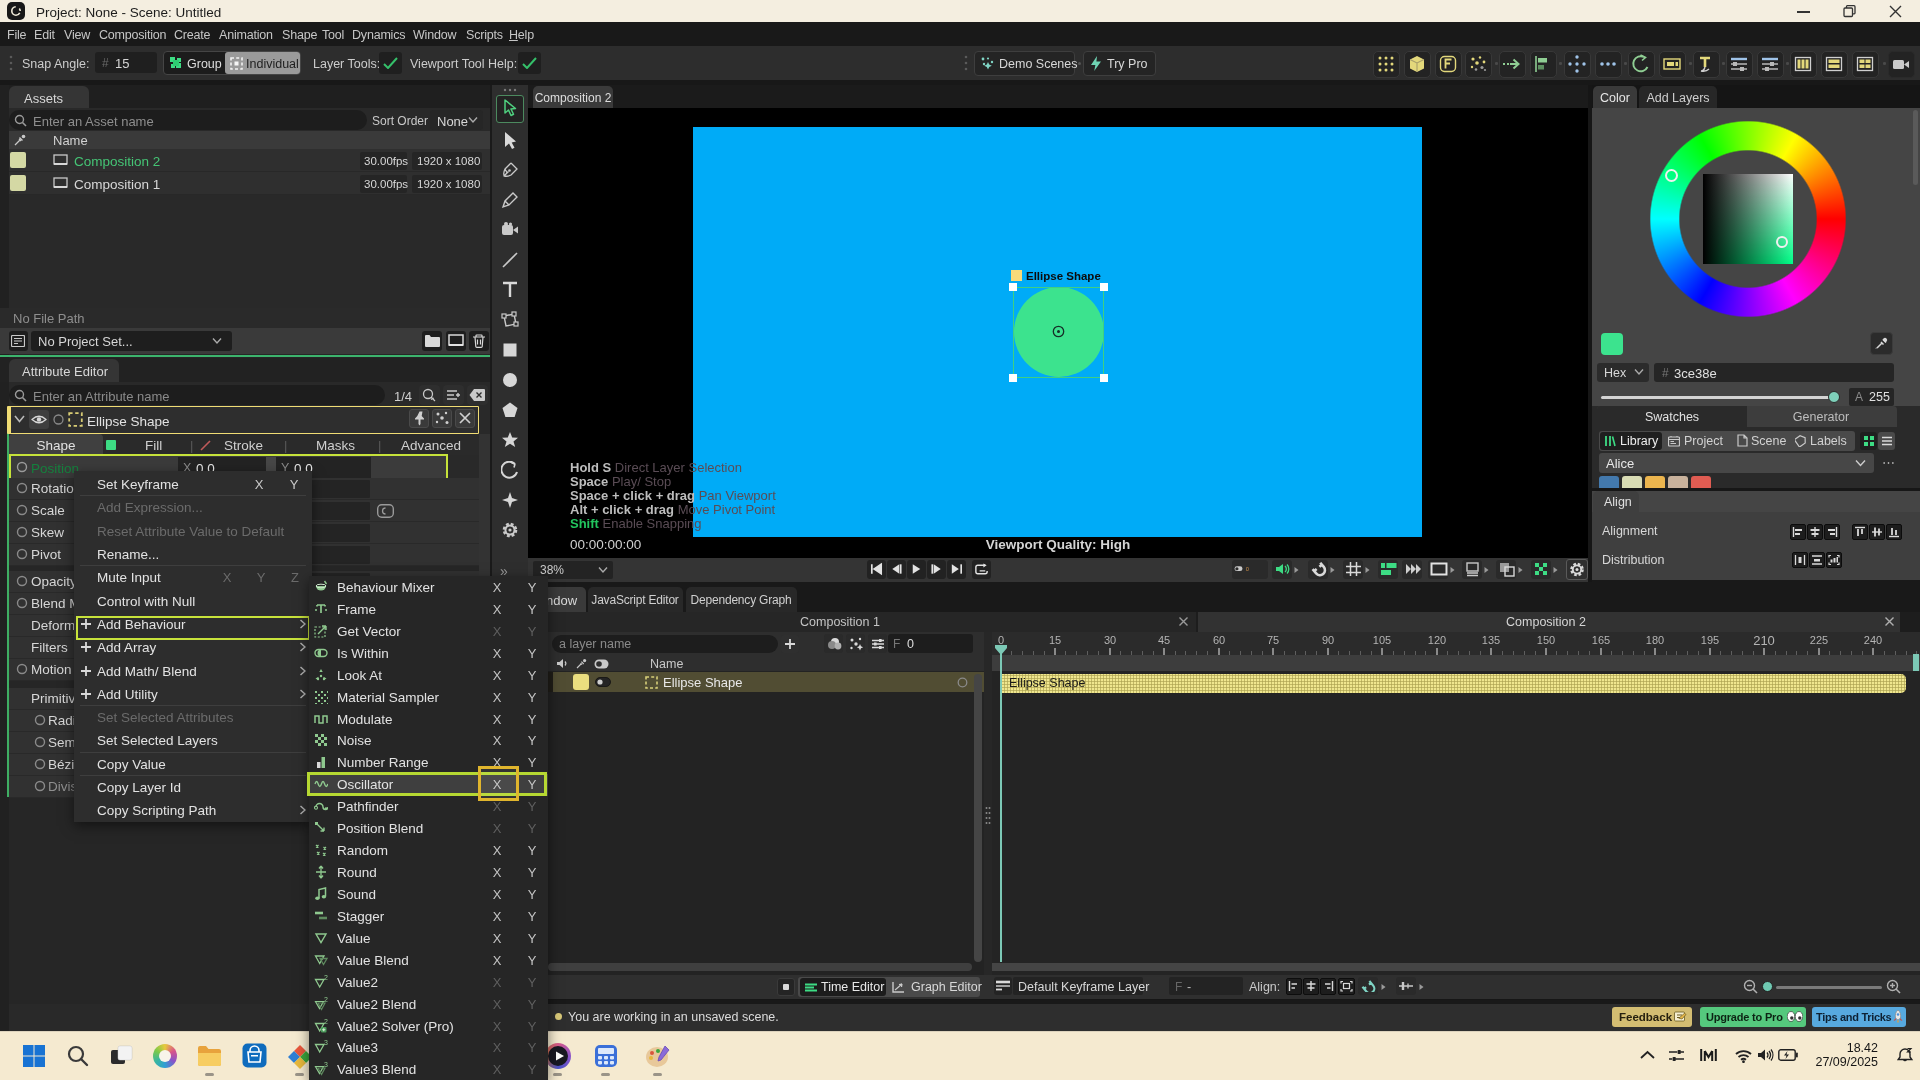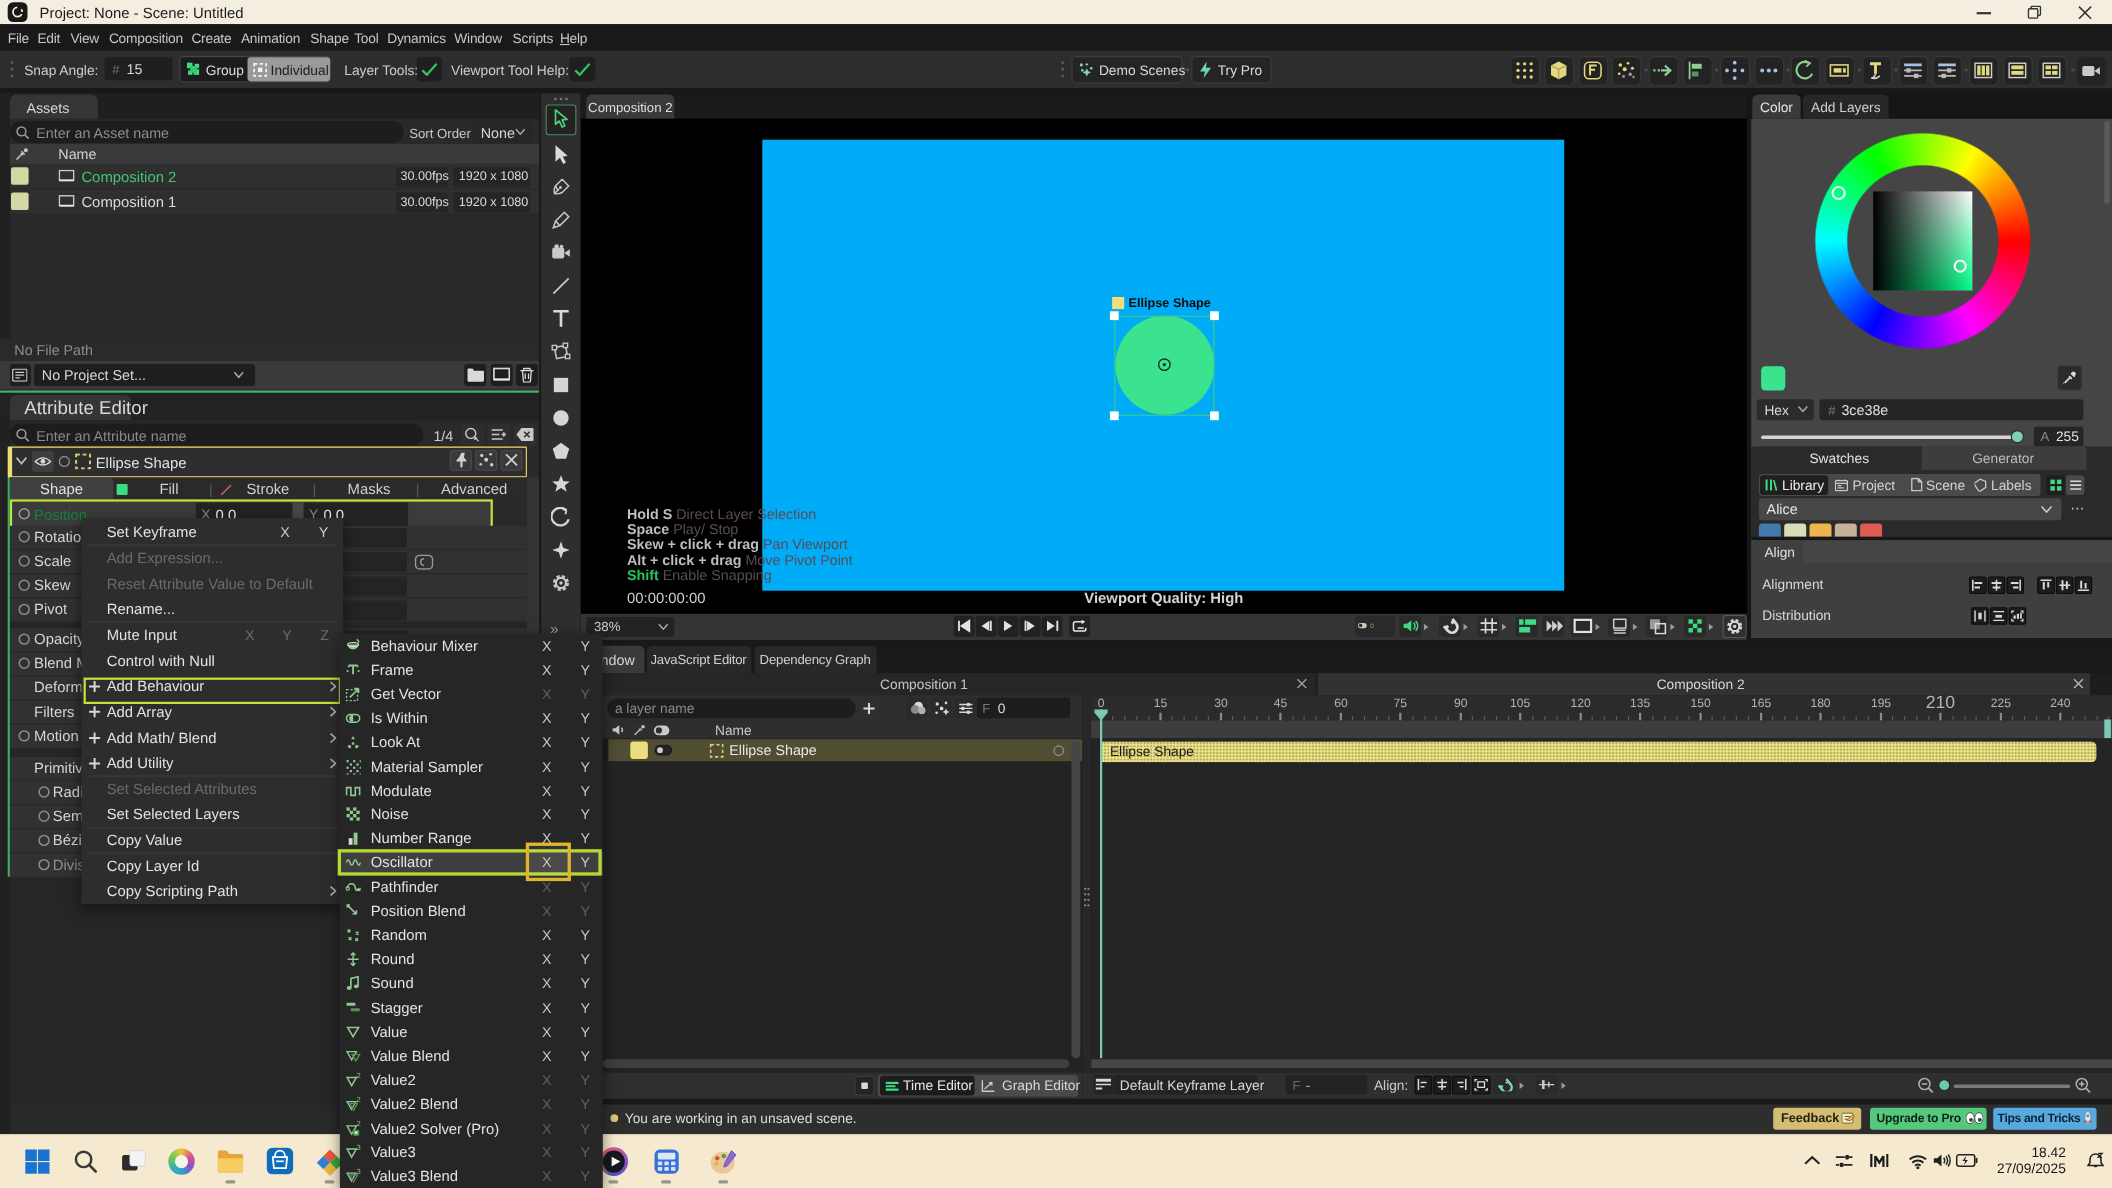--- a/index.html
+++ b/index.html
@@ -305,21 +305,21 @@
     <rect x="1" y="2" width="14" height="10" fill="none" stroke="#d9d9d9" stroke-width="1.5"></rect>
     <path d="M1 12 H15" stroke="#e9e9e9" stroke-width="1.8"></path>
   </svg>
 <div class="a" style="left:469px;top:331px;width:20px;height:20px;background:#1e1e1e;border-radius:3px;"></div>
 <svg class="a" style="left:471px;top:333px;" width="16" height="15" viewBox="0 0 16 15">
     <path d="M2 4 H14 M5 4 V2.5 a0.5 0.5 0 0 1 0.5 -0.5 h5 a0.5 0.5 0 0 1 0.5 0.5 V4 M4 4 l0.8 9.5 a1 1 0 0 0 1 0.9 h4.4 a1 1 0 0 0 1 -0.9 L12 4 M6.5 6.5 v5 M9.5 6.5 v5" fill="none" stroke="#d9d9d9" stroke-width="1.2"></path>
   </svg>
 <div class="a" style="left:0px;top:355px;width:492px;height:2px;background:#3cb46d;"></div>
 <div class="a" style="left:0px;top:358px;width:492px;height:24px;background:#222222;"></div>
 <div class="a" style="left:9px;top:359px;width:110px;height:23px;background:#353535;border-radius:6px 6px 0 0;"></div>
-<div class="tx" style="left:22px;top:370.5px;transform:translateY(-50%);font-size:17px;color:#d8d8d8;font-weight:normal;">Attribute Editor</div>
+<div class="tx" style="left:22px;top:370.5px;transform:translateY(-50%);font-size:13px;color:#d8d8d8;font-weight:normal;">Attribute Editor</div>
 <div class="a" style="left:9px;top:382px;width:481px;height:649px;background:#292929;"></div>
 <div class="a" style="left:9px;top:385px;width:376px;height:20px;background:#1d1d1d;border-radius:10px;"></div>
 <svg class="a" style="left:14px;top:389px;" width="13" height="13" viewBox="0 0 13 13">
     <circle cx="5.5" cy="5.5" r="4" fill="none" stroke="#9a9a9a" stroke-width="1.4"></circle>
     <path d="M8.5 8.5 L12 12" stroke="#9a9a9a" stroke-width="1.6"></path>
   </svg>
 <div class="tx" style="left:33px;top:395.5px;transform:translateY(-50%);font-size:13px;color:#8a8a8a;font-weight:normal;">Enter an Attribute name</div>
 <div class="tx" style="left:394px;top:395.5px;transform:translateY(-50%);font-size:13px;color:#cfcfcf;font-weight:normal;">1/4</div>
 <div class="a" style="left:419px;top:385px;width:21px;height:20px;background:#2e2e2e;border-radius:4px;"></div>
 <svg class="a" style="left:421px;top:387px;" width="17" height="16" viewBox="0 0 17 16">
@@ -541,21 +541,21 @@
   </svg>
 <div class="tx" style="left:500px;top:571px;transform:translateY(-50%);font-size:14px;color:#9a9a9a;font-weight:normal;">»</div>
 <div class="a" style="left:528px;top:85px;width:1060px;height:497px;background:#0a0a0a;"></div>
 <div class="a" style="left:528px;top:85px;width:1060px;height:23px;background:#1b1b1b;"></div>
 <div class="a" style="left:533px;top:86px;width:80px;height:22px;background:#3a3a3a;border-radius:5px 5px 0 0;"></div>
 <div class="tx" style="left:573px;top:97.5px;transform:translate(-50%,-50%);font-size:12px;color:#dedede;font-weight:normal;">Composition 2</div>
 <div class="a" style="left:528px;top:108px;width:1060px;height:450px;background:#000;"></div>
 <div class="a" style="left:693px;top:127px;width:729px;height:410px;background:#00abf7;"></div>
 <div class="tx" style="left:570px;top:467px;transform:translateY(-50%);font-size:13px;color:#c9c9c9;font-weight:normal;"><span style="color:#bdbdbd;font-weight:bold">Hold S</span> <span style="color:#5a4c55">Direct Layer Selection</span></div>
 <div class="tx" style="left:570px;top:481px;transform:translateY(-50%);font-size:13px;color:#c9c9c9;font-weight:normal;"><span style="color:#bdbdbd;font-weight:bold">Space</span> <span style="color:#5a4c55">Play/ Stop</span></div>
-<div class="tx" style="left:570px;top:495px;transform:translateY(-50%);font-size:13px;color:#c9c9c9;font-weight:normal;"><span style="color:#bdbdbd;font-weight:bold">Skew + click + drag</span> <span style="color:#5a4c55">Pan Viewport</span></div>
+<div class="tx" style="left:570px;top:495px;transform:translateY(-50%);font-size:13px;color:#c9c9c9;font-weight:normal;"><span style="color:#bdbdbd;font-weight:bold">Space + click + drag</span> <span style="color:#5a4c55">Pan Viewport</span></div>
 <div class="tx" style="left:570px;top:509px;transform:translateY(-50%);font-size:13px;color:#c9c9c9;font-weight:normal;"><span style="color:#bdbdbd;font-weight:bold">Alt + click + drag</span> <span style="color:#5a4c55">Move Pivot Point</span></div>
 <div class="tx" style="left:570px;top:523px;transform:translateY(-50%);font-size:13px;color:#c9c9c9;font-weight:normal;"><span style="color:#22c55e;font-weight:bold">Shift</span> <span style="color:#5a4c55">Enable Snapping</span></div>
 <div class="tx" style="left:570px;top:544px;transform:translateY(-50%);font-size:13.5px;color:#cfcfcf;font-weight:normal;">00:00:00:00</div>
 <div class="tx" style="left:1058px;top:544px;transform:translate(-50%,-50%);font-size:13.5px;color:#d4d4d4;font-weight:bold;">Viewport Quality: High</div>
 <div class="a" style="left:1013.5px;top:287px;width:90px;height:90px;border-radius:50%;background:#3ce38e;"></div>
 <div class="a" style="left:1013px;top:286.5px;width:91px;height:91px;border:1.5px solid #3fcf82;"></div>
 <div class="a" style="left:1009px;top:282.5px;width:8px;height:8px;background:#fff;"></div>
 <div class="a" style="left:1100px;top:282.5px;width:8px;height:8px;background:#fff;"></div>
 <div class="a" style="left:1009px;top:373.5px;width:8px;height:8px;background:#fff;"></div>
 <div class="a" style="left:1100px;top:373.5px;width:8px;height:8px;background:#fff;"></div>
@@ -1023,21 +1023,21 @@
 <div class="tx" style="left:1219px;top:640px;transform:translate(-50%,-50%);font-size:11px;color:#b4b4b4;font-weight:normal;">60</div>
 <div class="tx" style="left:1273px;top:640px;transform:translate(-50%,-50%);font-size:11px;color:#b4b4b4;font-weight:normal;">75</div>
 <div class="tx" style="left:1328px;top:640px;transform:translate(-50%,-50%);font-size:11px;color:#b4b4b4;font-weight:normal;">90</div>
 <div class="tx" style="left:1382px;top:640px;transform:translate(-50%,-50%);font-size:11px;color:#b4b4b4;font-weight:normal;">105</div>
 <div class="tx" style="left:1437px;top:640px;transform:translate(-50%,-50%);font-size:11px;color:#b4b4b4;font-weight:normal;">120</div>
 <div class="tx" style="left:1491px;top:640px;transform:translate(-50%,-50%);font-size:11px;color:#b4b4b4;font-weight:normal;">135</div>
 <div class="tx" style="left:1546px;top:640px;transform:translate(-50%,-50%);font-size:11px;color:#b4b4b4;font-weight:normal;">150</div>
 <div class="tx" style="left:1601px;top:640px;transform:translate(-50%,-50%);font-size:11px;color:#b4b4b4;font-weight:normal;">165</div>
 <div class="tx" style="left:1655px;top:640px;transform:translate(-50%,-50%);font-size:11px;color:#b4b4b4;font-weight:normal;">180</div>
 <div class="tx" style="left:1710px;top:640px;transform:translate(-50%,-50%);font-size:11px;color:#b4b4b4;font-weight:normal;">195</div>
-<div class="tx" style="left:1764px;top:640px;transform:translate(-50%,-50%);font-size:16px;color:#b4b4b4;font-weight:normal;">210</div>
+<div class="tx" style="left:1764px;top:640px;transform:translate(-50%,-50%);font-size:13px;color:#b4b4b4;font-weight:normal;">210</div>
 <div class="tx" style="left:1819px;top:640px;transform:translate(-50%,-50%);font-size:11px;color:#b4b4b4;font-weight:normal;">225</div>
 <div class="tx" style="left:1873px;top:640px;transform:translate(-50%,-50%);font-size:11px;color:#b4b4b4;font-weight:normal;">240</div>
 <div class="a" style="left:992px;top:655px;width:928px;height:16px;background:#3d3d3d;"></div>
 <div class="a" style="left:1913px;top:654px;width:6px;height:17px;background:#7cc9b6;"></div>
 <div class="a" style="left:1000px;top:674px;width:906px;height:18.5px;background:#f0e78f;border-radius:2px 5px 5px 2px;background-image:radial-gradient(circle at 1.5px 1.5px, rgba(130,118,42,0.55) 0.9px, transparent 1.3px);background-size:3px 3px;"></div>
 <div class="tx" style="left:1009px;top:683px;transform:translateY(-50%);font-size:12.5px;color:#191919;font-weight:normal;">Ellipse Shape</div>
 <div class="a" style="left:999.5px;top:645px;width:2px;height:317px;background:#7cc9b6;"></div>
 <svg class="a" style="left:994px;top:644px;" width="14" height="12" viewBox="0 0 14 12">
     <path d="M1 1 H13 V4 L7 11 L1 4 Z" fill="#7cc9b6"></path>
   </svg>

